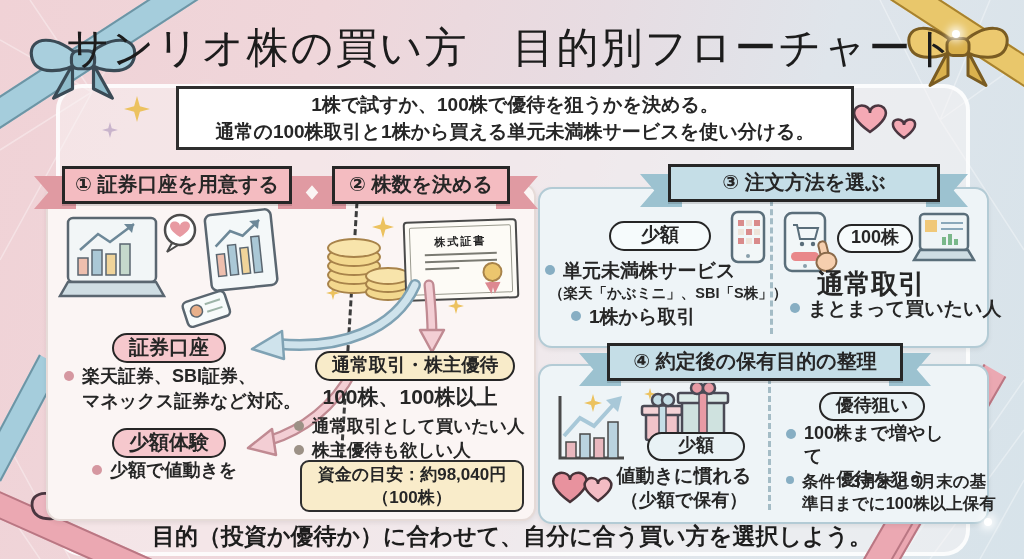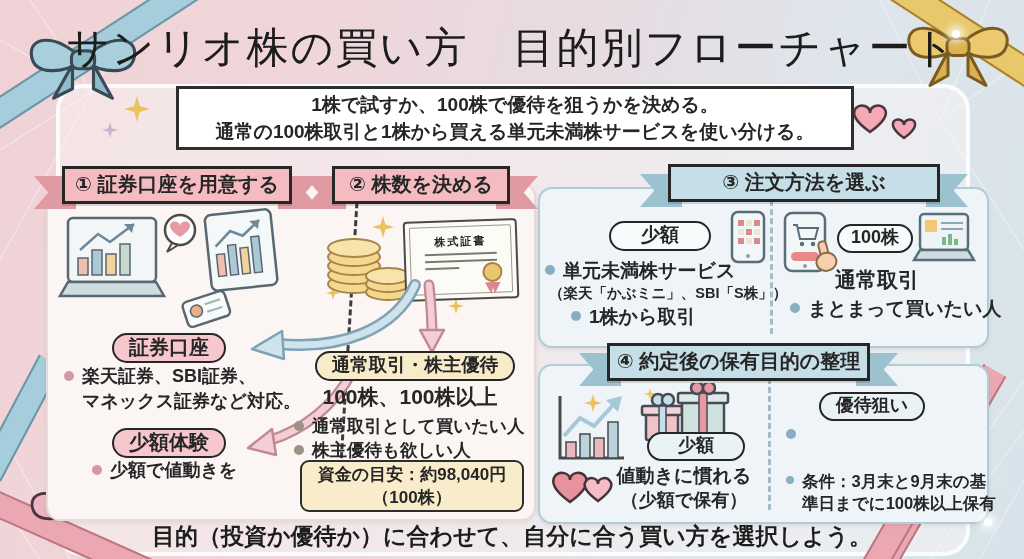--- a/index.html
+++ b/index.html
@@ -155,21 +155,21 @@
   <div class="ribbon pinkR" style="left:332px;top:166px;width:178px;">
     <div class="tail l"></div>
     <div class="tail r"></div>
     <div class="band">② 株数を決める</div>
   </div>
   <div class="ribbon blueR" style="left:668px;top:164px;width:272px;">
     <div class="tail l"></div>
     <div class="tail r"></div>
     <div class="band">③ 注文方法を選ぶ</div>
   </div>
-  <div class="ribbon blueR" style="left:607px;top:343px;width:263px;">
+  <div class="ribbon blueR" style="left:607px;top:343px;width:296px;">
     <div class="tail l"></div>
     <div class="tail r"></div>
     <div class="band">④ 約定後の保有目的の整理</div>
   </div>
 
   <svg class="icon" style="left:56px;top:204px;" width="240" height="125" viewBox="0 0 240 125">
     <g stroke="#5a6670" stroke-width="2.5">
       <rect x="12" y="14" width="88" height="64" rx="5" fill="#f2f6f7"></rect>
       <rect x="22" y="54" width="10" height="17" fill="#eebfae" stroke-width="1.5"></rect>
       <rect x="36" y="46" width="10" height="25" fill="#aac8d6" stroke-width="1.5"></rect>
@@ -308,21 +308,21 @@
   <svg class="icon" style="left:912px;top:212px;" width="64" height="52" viewBox="0 0 64 52">
     <rect x="8" y="2" width="48" height="36" rx="4" fill="#eef4f6" stroke="#5a6e7a" stroke-width="2.5"></rect>
     <rect x="13" y="8" width="12" height="12" fill="#f0c878"></rect>
     <line x1="29" y1="11" x2="51" y2="11" stroke="#8aa8ba" stroke-width="2"></line>
     <line x1="29" y1="17" x2="51" y2="17" stroke="#8aa8ba" stroke-width="2"></line>
     <rect x="30" y="25" width="4" height="8" fill="#7ab88a"></rect>
       <rect x="36" y="22" width="4" height="11" fill="#7ab88a"></rect>
       <rect x="42" y="27" width="4" height="6" fill="#7ab88a"></rect>
     <path d="M2 48 L62 48 L56 38 L8 38 Z" fill="#cfdde3" stroke="#5a6e7a" stroke-width="2.5"></path>
   </svg>
-  <div class="txt" style="left:817px;top:266px;width:120px;text-align:center;font-size:21px;">通常取引</div>
+  <div class="txt" style="left:817px;top:266px;width:120px;font-size:27px;">通常取引</div>
   <div class="b" style="left:790px;top:296px;font-size:19px;">
     <span class="dot blue"></span>
     <span>まとまって買いたい人</span>
   </div>
 
   <svg class="icon" style="left:550px;top:390px;" width="78" height="80" viewBox="0 0 78 80">
     <path d="M10 6 L10 68 L74 68" fill="none" stroke="#4a4a4a" stroke-width="3"></path>
     <rect x="16" y="52" width="10" height="16" fill="#e9b8be" stroke="#4a4a4a" stroke-width="1.5"></rect>
     <rect x="30" y="44" width="10" height="24" fill="#bad3df" stroke="#4a4a4a" stroke-width="1.5"></rect>
     <rect x="44" y="48" width="10" height="20" fill="#e9b8be" stroke="#4a4a4a" stroke-width="1.5"></rect>
@@ -351,20 +351,24 @@
   </div>
   <svg class="icon" style="left:546px;top:464px;" width="74" height="50" viewBox="0 0 74 50">
     <g stroke="#463238" stroke-width="2.5">
       <path d="M24 16 C24 9 14 6 9 12 C4 19 10 28 24 38 C38 28 44 19 39 12 C34 6 24 9 24 16 Z" fill="#e8929e"></path>
       <path d="M52 20 C52 14 44 12 40 17 C36 22 41 29 52 37 C63 29 68 22 64 17 C60 12 52 14 52 20 Z" fill="#f4bcc4"></path>
     </g>
   </svg>
   <div class="pill lb" style="left:819px;top:392px;width:102px;height:25px;font-size:18px;line-height:23px;">優待狙い</div>
   <div class="b" style="left:786px;top:422px;font-size:18px;line-height:23px;">
     <span class="dot blue"></span>
+    <span style="width:156px;">
+      <span style="display:block;">100株まで増やして</span>
+      <span style="display:block;text-align:center;">優待を狙う</span>
+    </span>
   </div>
   <div class="b" style="left:786px;top:470px;font-size:16.5px;line-height:22px;">
     <span class="dot blue" style="width:8px;height:8px;margin-top:6px;"></span>
     <span>
       <span style="display:block;">条件：3月末と9月末の基</span>
       <span style="display:block;">準日までに100株以上保有</span>
     </span>
   </div>
 
   <div class="footer">目的（投資か優待か）に合わせて、自分に合う買い方を選択しよう。</div>

